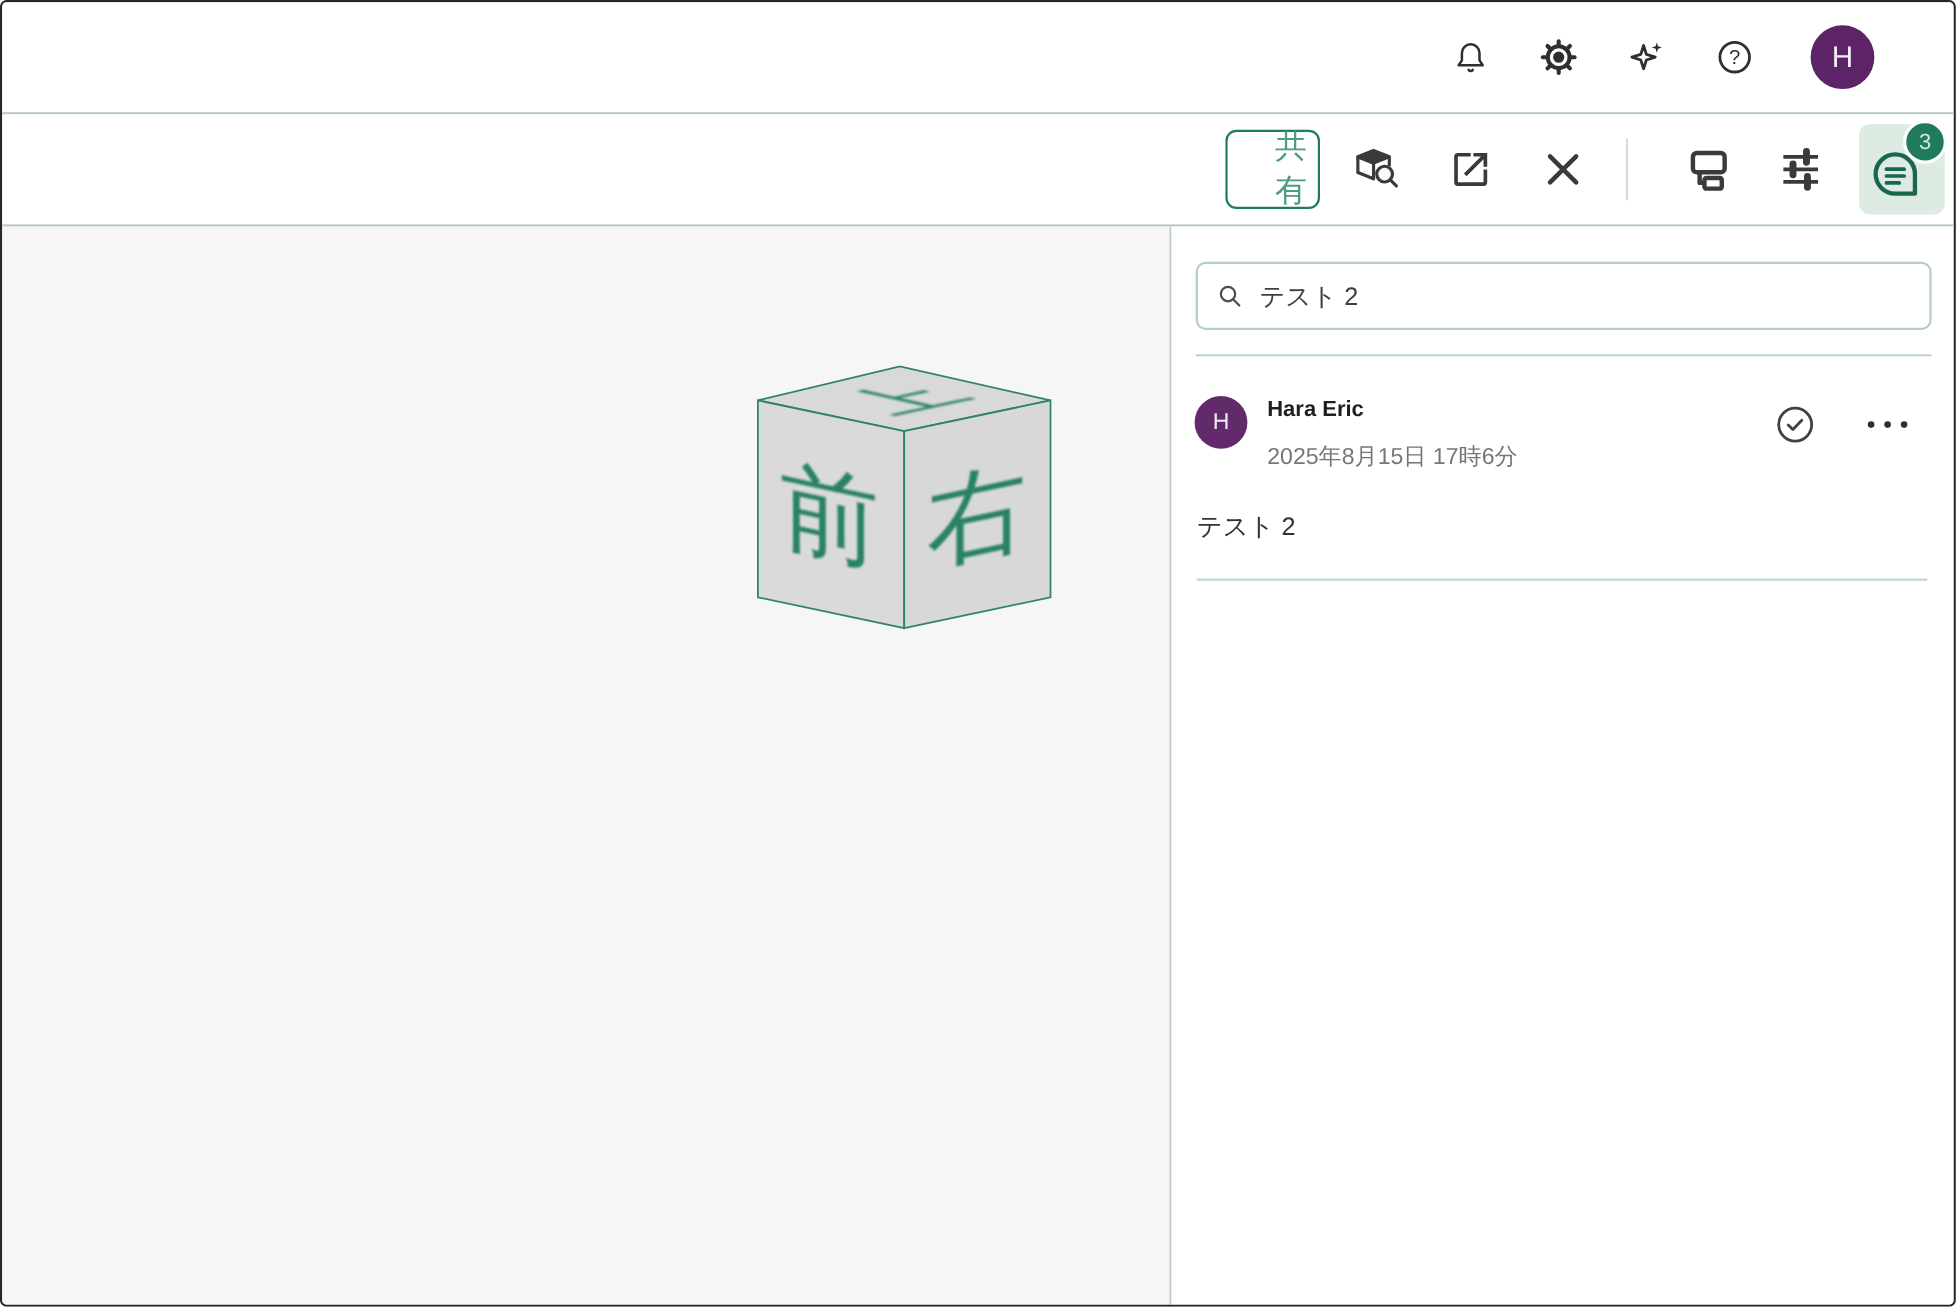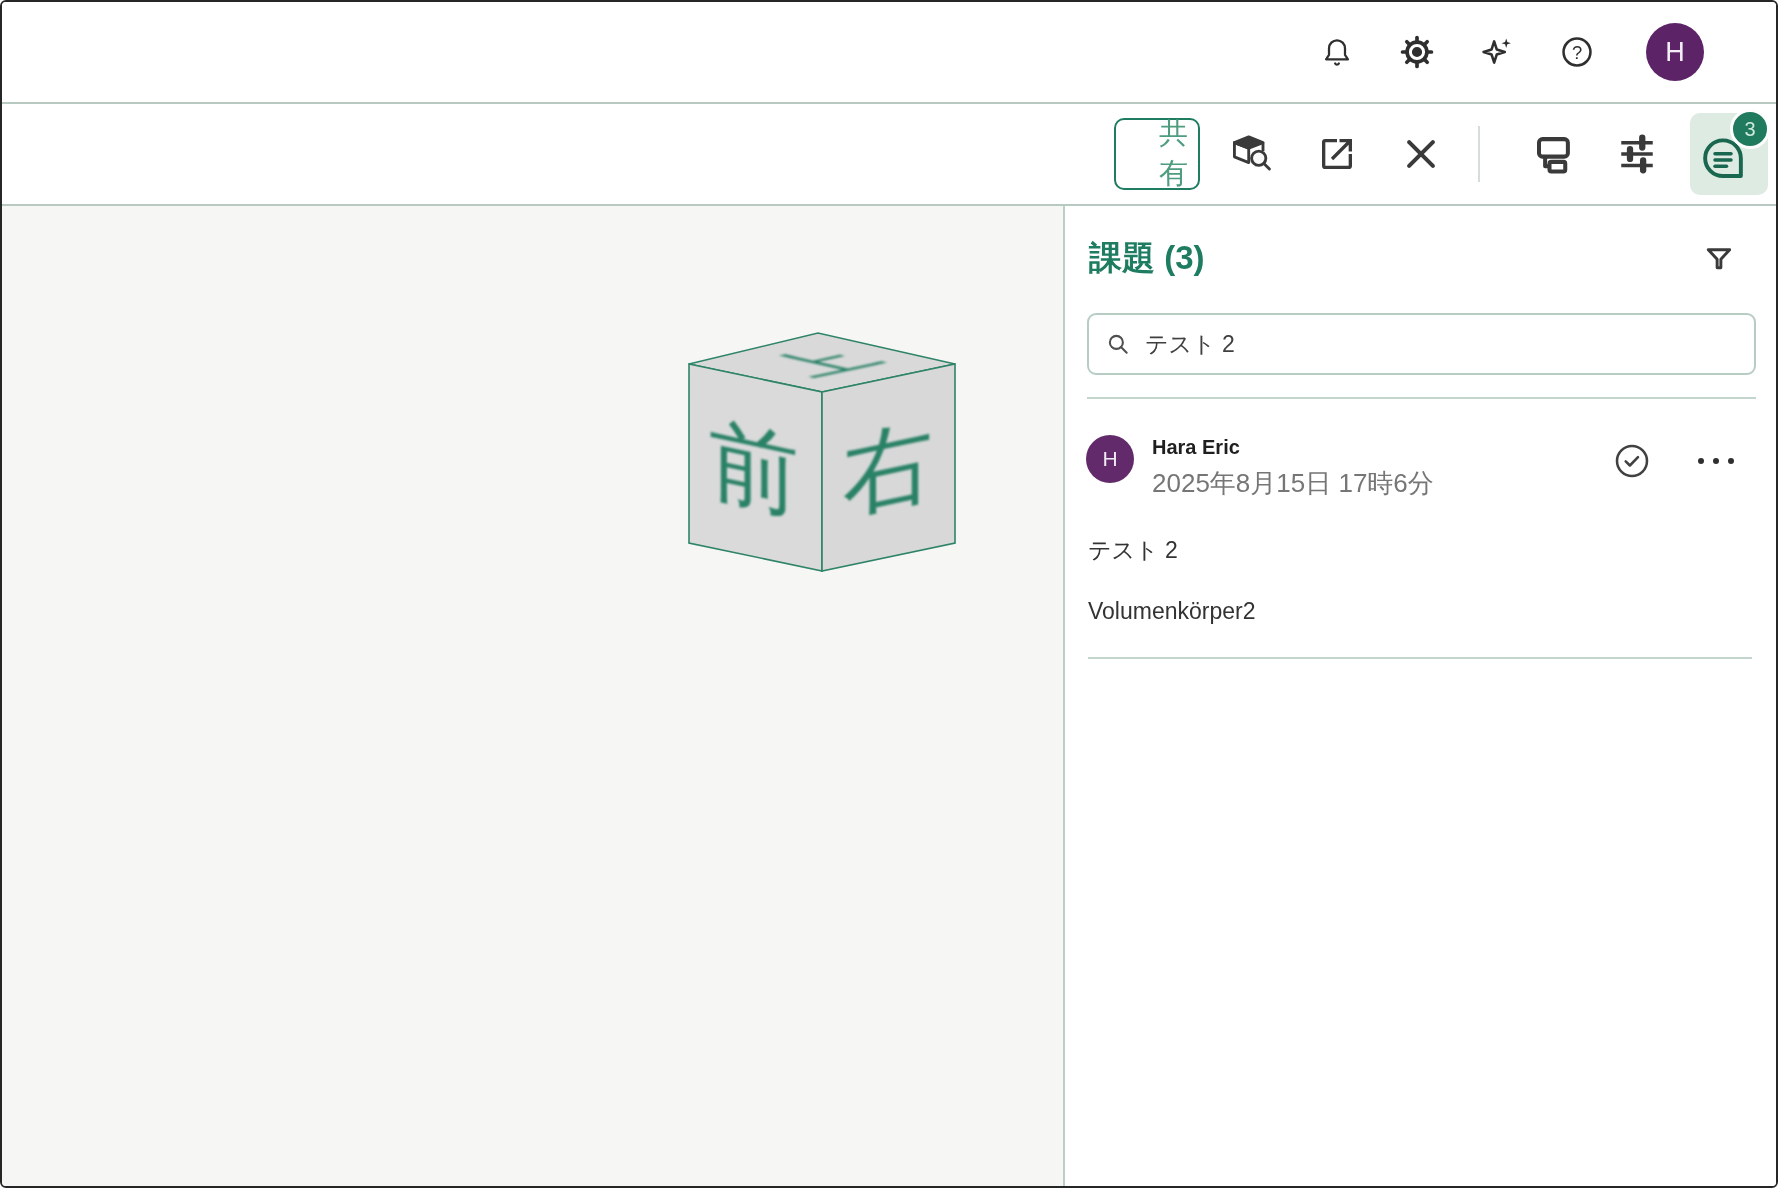--- a/index.html
+++ b/index.html
@@ -34,21 +34,21 @@
   .search-wrap{margin:32px 20px 0 22px;}
   .search-box{display:flex;align-items:center;height:58px;border:2px solid #b7cdc4;border-radius:9px;background:#fff;padding:0 16px;gap:12px;}
   .search-box input{border:none;outline:none;flex:1;font-size:23px;color:#3f3f3f;font-family:inherit;background:transparent;}
   .hr-line{height:2px;background:#c2d6cd;margin-top:22px;}
 
   .comment{padding:36px 24px 0 21px;}
   .c-head{display:flex;align-items:flex-start;}
   .c-avatar{width:48px;height:48px;border-radius:50%;background:#632a6b;color:#efe7f1;font-size:21px;display:flex;align-items:center;justify-content:center;flex:none;}
   .c-meta{margin-left:18px;flex:1;}
   .c-name{font-size:20px;font-weight:bold;color:#1f1f1f;line-height:1.25;}
-  .c-date{font-size:26px;color:#767676;margin-top:6px;}
+  .c-date{font-size:21px;color:#767676;margin-top:16px;}
   .c-actions{display:flex;align-items:center;gap:44px;padding-right:14px;margin-top:8px;}
   .c-body{padding:34px 24px 0 23px;font-size:23px;color:#333;}
   .c-line{margin-bottom:32px;}
   .comment-divider{height:2px;background:#c2d6cd;margin-top:4px;}
   .icon-btn{cursor:pointer;display:flex;align-items:center;justify-content:center;}
 </style>
 </head>
 <body>
 
 <div class="frame">
@@ -176,28 +176,20 @@
           <text font-size="92" transform="matrix(0.978,-0.209,0,1,886,262)" dy="32">右</text>
           <text font-size="80" transform="matrix(0.978,-0.207,0.98,0.22,818,157)" dy="28">上</text>
         </g>
       </svg>
     </div>
 
     <div class="vdivider"></div>
 
     <div class="panel">
 
-      <div class="panel-head">
-        <div class="panel-title">課題 (3)</div>
-        <div class="filter-btn">
-          <svg width="32" height="32" viewBox="0 0 24 24" fill="none" stroke="#3a3a3a" stroke-width="2.2" stroke-linejoin="round">
-            <path d="M4 5h16l-6.6 7.2v6.3h-2.8v-6.3z"></path>
-          </svg>
-        </div>
-      </div>
 
       <div class="search-wrap">
         <div class="search-box">
           <svg width="26" height="26" viewBox="0 0 24 24" fill="none" stroke="#4f4f4f" stroke-width="1.9">
             <circle cx="10.5" cy="10.5" r="6"></circle>
             <path d="M15 15l5 5" stroke-linecap="round"></path>
           </svg>
           <input type="text" value="テスト 2" style="">
         </div>
         <div class="hr-line"></div>
@@ -223,19 +215,18 @@
                   <circle cx="22" cy="7" r="3"></circle>
                   <circle cx="37" cy="7" r="3"></circle>
               </svg>
             </div>
           </div>
         </div>
       </div>
 
       <div class="c-body">
         <div class="c-line">テスト 2</div>
-        <div class="c-line">Volumenkörper2</div>
         <div class="comment-divider"></div>
       </div>
 
     </div>
   </div>
 </div>
 
 </body></html>

